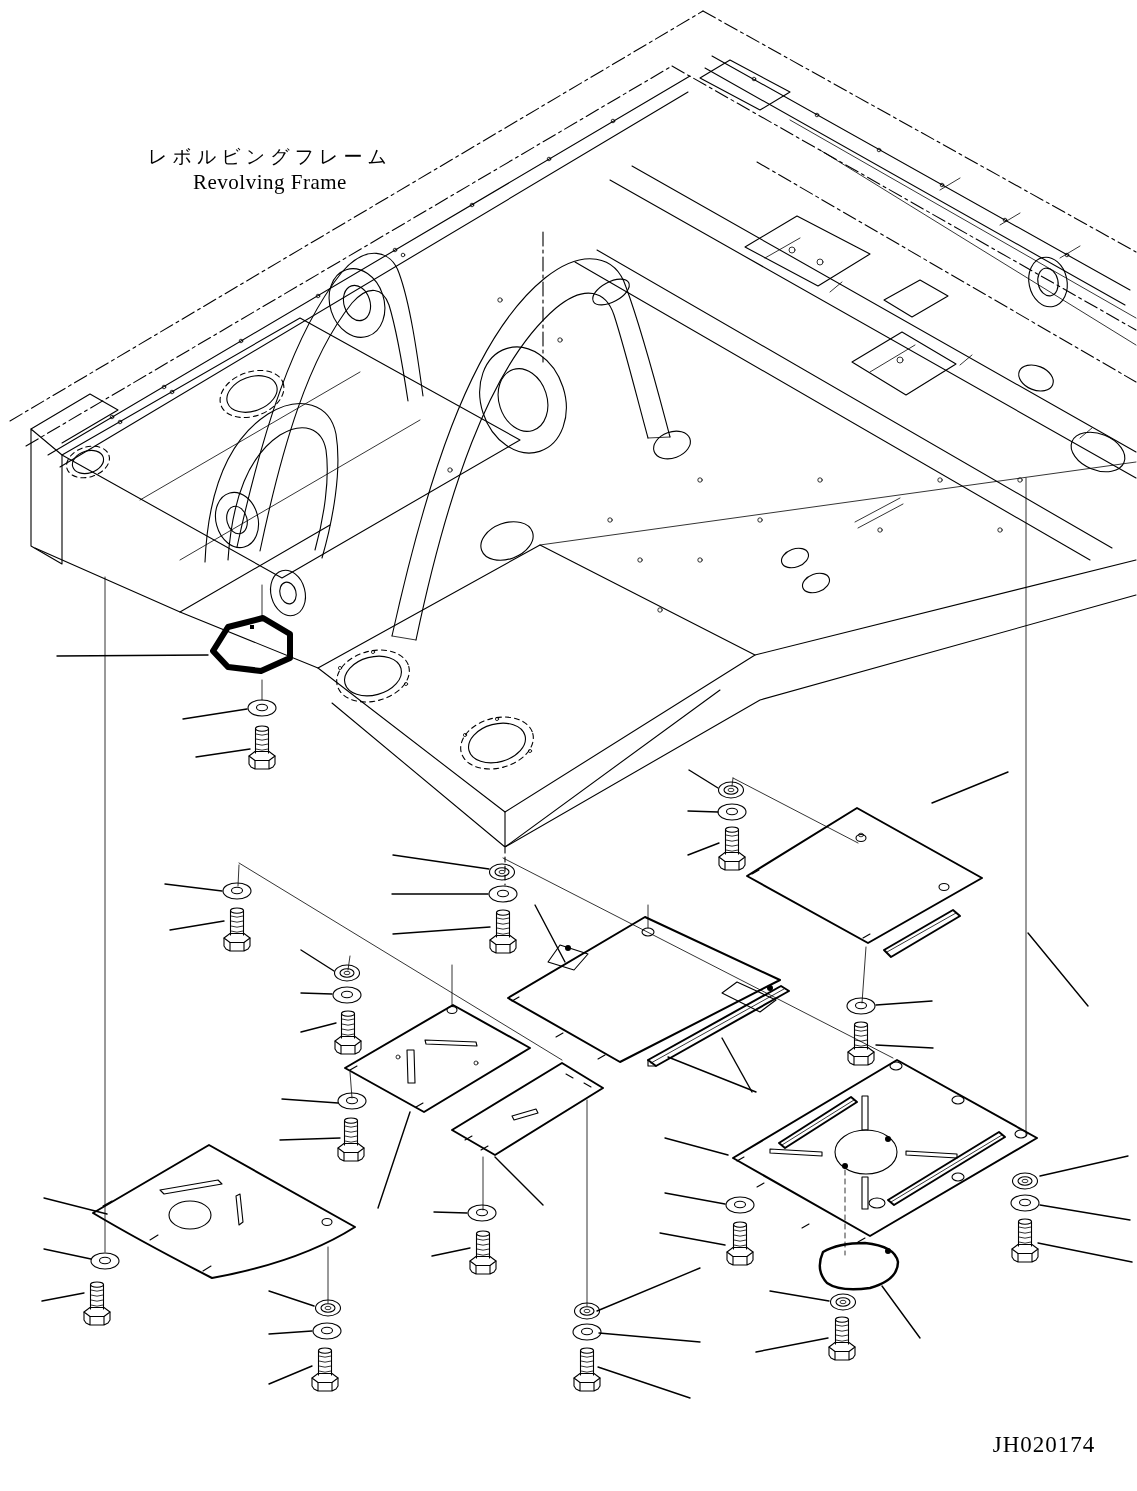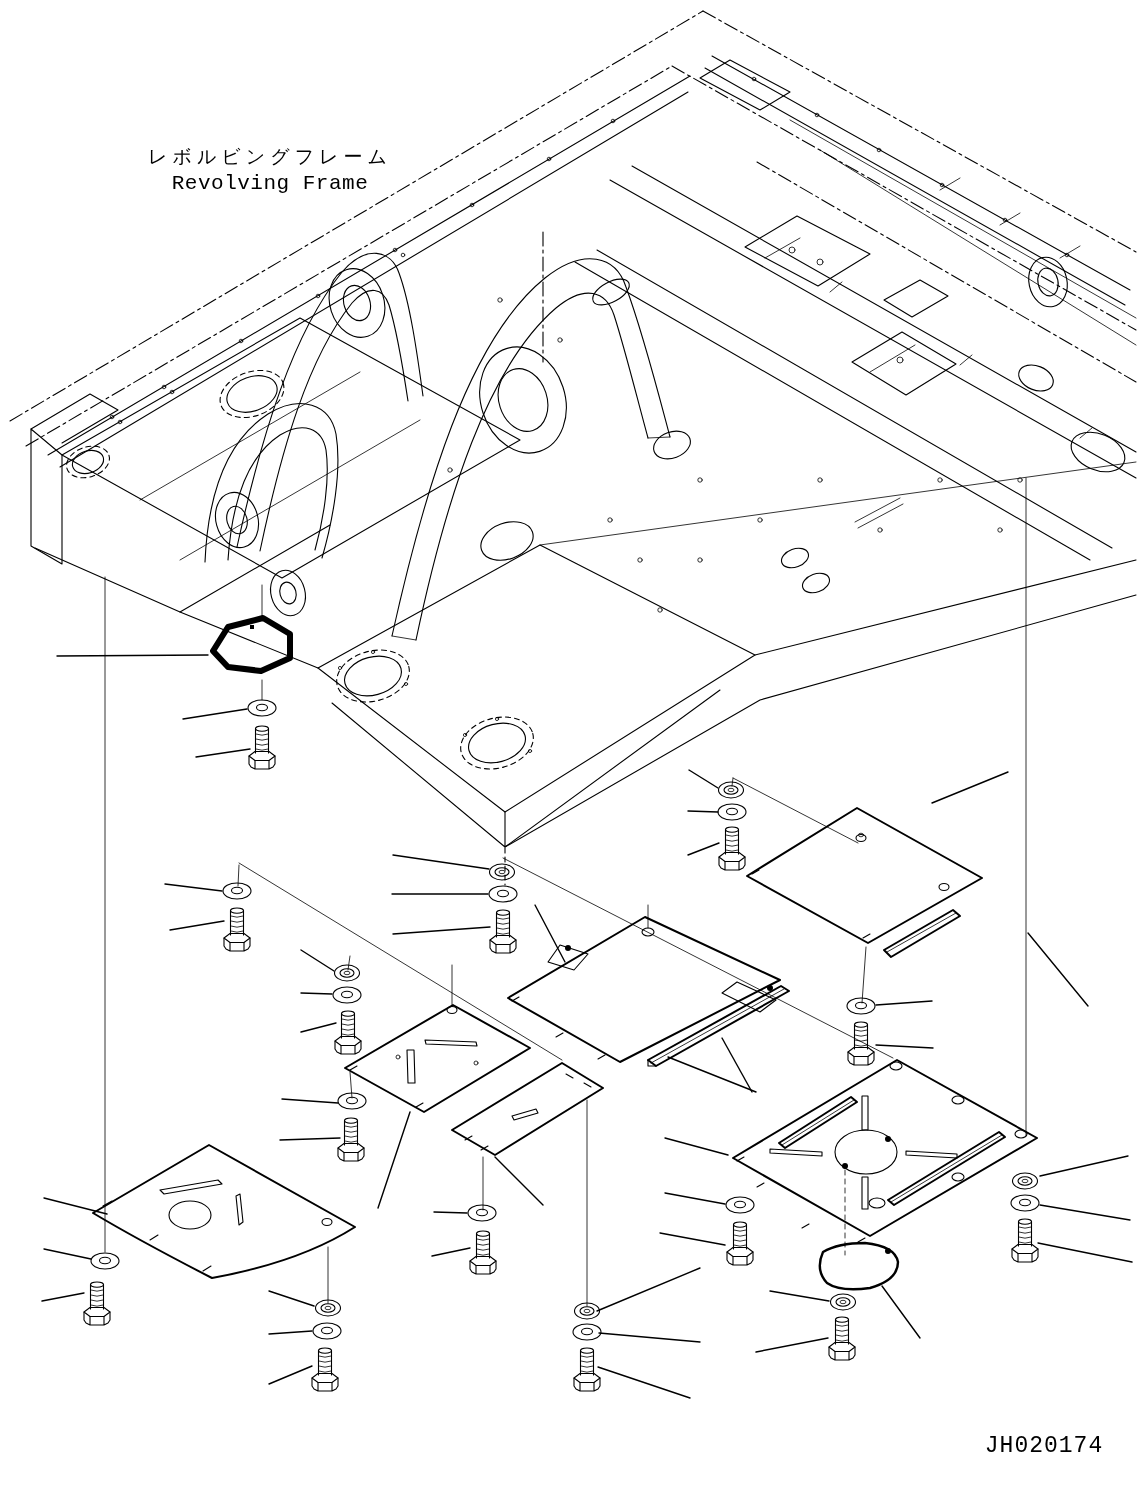--- a/index.html
+++ b/index.html
@@ -1,17 +1,17 @@
 <!DOCTYPE html>
 <html><head>
 <meta charset="utf-8">
 <style>
   html,body{margin:0;padding:0;background:#e8e8e8;}
   .canvas{position:relative;width:1137px;height:1491px;margin:0 auto;background:#ffffff;
-          font-family:Liberation Mono, monospace;overflow:hidden;}
+          font-family:Liberation Serif, serif;overflow:hidden;}
   svg{position:absolute;left:0;top:0;}
   .s{stroke:#000;fill:none;stroke-width:1.1;stroke-linecap:round;stroke-linejoin:round;}
   .thin{stroke-width:0.8;}
   .lead{stroke-width:1.4;}
   .pl{stroke-width:2;}
   .thk{stroke-width:2.4;}
   .seal{stroke-width:6;}
   .cl{stroke-dasharray:14 4 3 4;}
   .dsh{stroke-dasharray:5 4;}
   .dot{fill:#000;stroke:none;}

